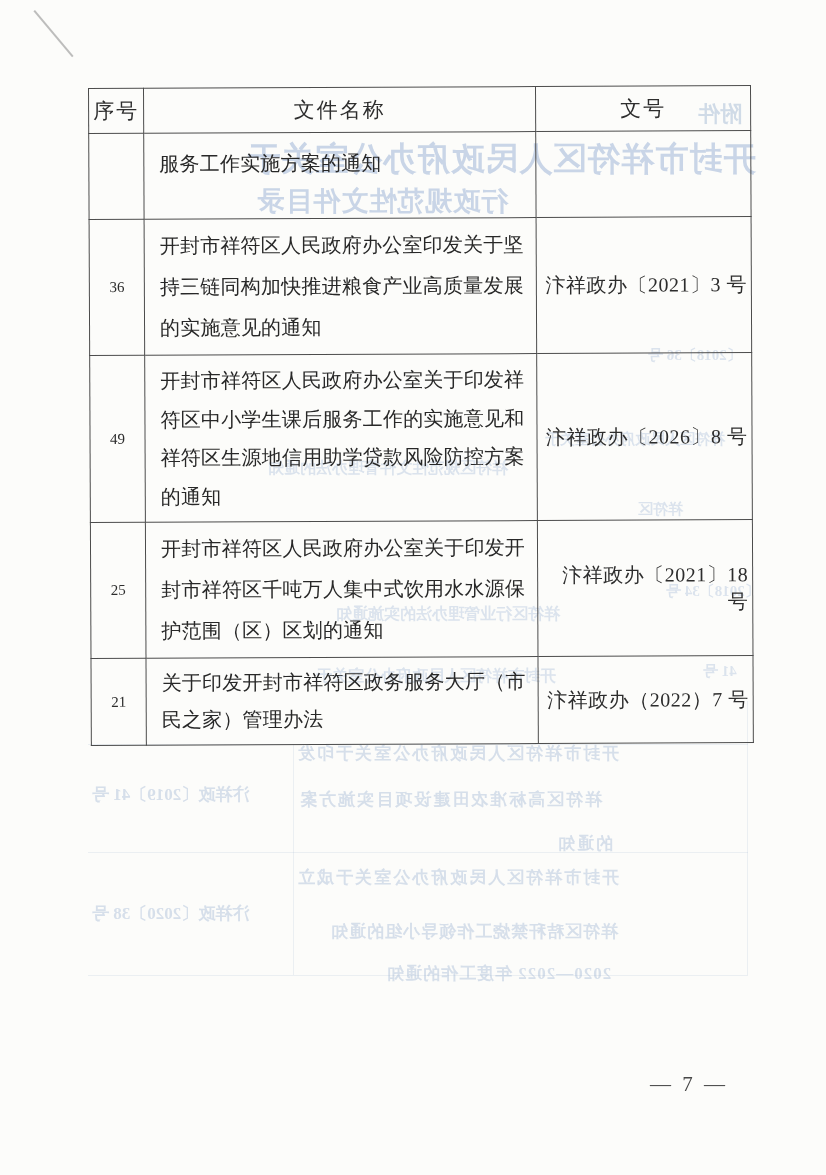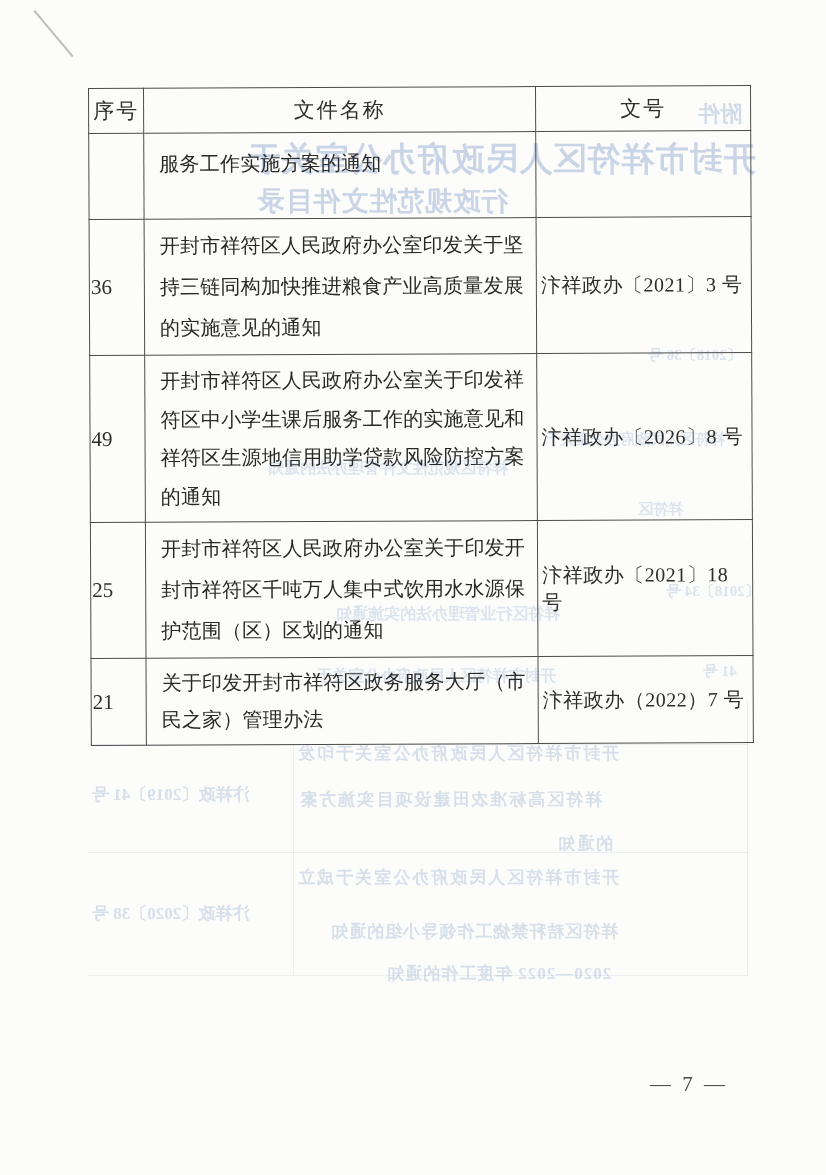--- a/index.html
+++ b/index.html
@@ -19,30 +19,30 @@
   .doc-table col.c-doc{width:215px;}
   .doc-table th,.doc-table td{
     border:1.5px solid #4c4c4c; color:#2d2d2d;
   }
   .doc-table th{
     height:42px; font-size:21px; font-weight:500; letter-spacing:2px;
     text-align:center; vertical-align:middle;
   }
   tr.r0{height:86px;} tr.r1{height:125px;} tr.r2{height:157px;}
   tr.r3{height:124px;} tr.r4{height:75px;}
-  td.no{vertical-align:middle; font-size:21px;}
+  td.no{text-align:center; vertical-align:middle; font-size:15px;}
   td.name{
     padding:6px 12px 6px 15px; font-size:20px; letter-spacing:0.2px;
     line-height:41px; text-align:justify; vertical-align:middle; color:#282828;
   }
   tr.r0 td.name{vertical-align:top; padding-top:14px; line-height:32px;}
   tr.r2 td.name{line-height:38.5px;}
   tr.r4 td.name{line-height:37px;}
   td.doc{
-    text-align:left; vertical-align:middle; font-size:20px;
+    text-align:right; vertical-align:middle; font-size:20px;
     letter-spacing:0.5px; padding:0 4px;margin-left:28px;
   }
   
   .pageno{
     position:absolute; left:650px; top:1072px;
     font-size:21px; color:#474747; letter-spacing:3px; white-space:nowrap;
   }
   
   .artifact-line{
     position:absolute; left:35px; top:10px; width:60px; height:1.5px;

